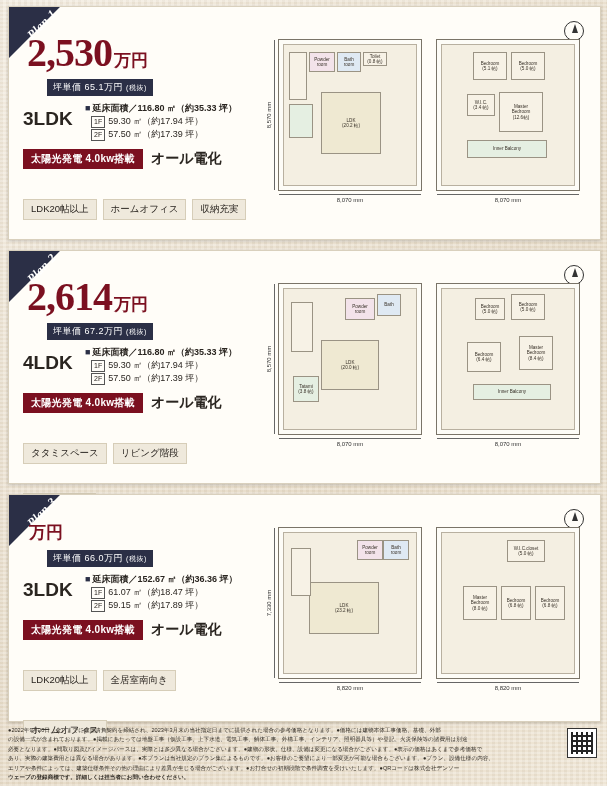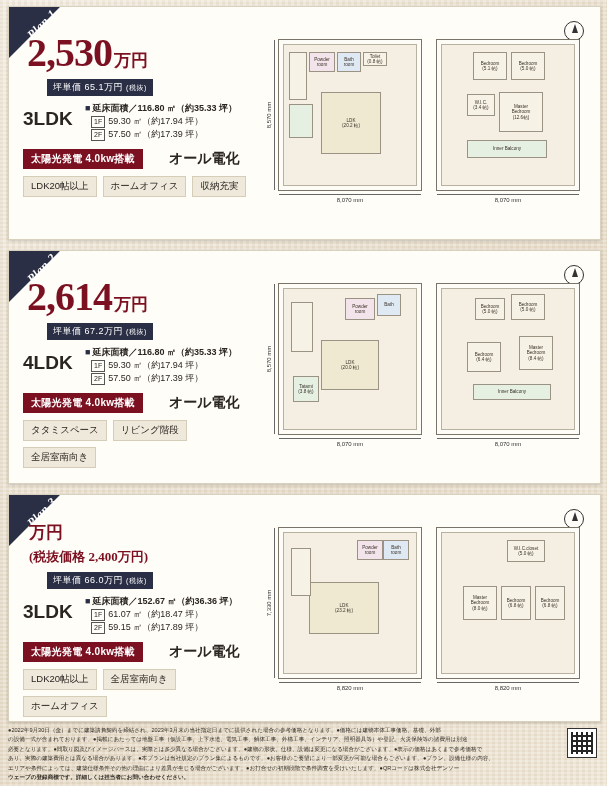--- a/index.html
+++ b/index.html
@@ -66,30 +66,30 @@
   .ldk-row{display:flex;align-items:flex-start;margin-top:6px;}
   .ldk{
     font-family:Liberation Sans, sans-serif;
     font-size:19px;font-weight:bold;color:#2a2520;width:62px;padding-top:6px;
   }
   .areas{flex:1;font-size:9px;line-height:1.45;}
   .areas .main{font-weight:bold;}
   .areas .main:before{content:"■";color:#2b2f46;margin-right:2px;}
   .areas .sub{padding-left:6px;}
   .areas .sub span.box{display:inline-block;border:1px solid #555;font-size:7px;padding:0 2px;margin-right:3px;}
-  .tagline{display:flex;align-items:center;margin-top:8px;gap:26px;}
+  .tagline{display:flex;align-items:center;margin-top:8px;gap:8px;}
   .tag-red{
     background:#7b1020;color:#fff;font-size:10px;font-weight:bold;
     padding:3px 8px;letter-spacing:.3px;
   }
   .tag-plain{font-size:14px;font-weight:bold;}
   .chips{display:flex;gap:6px;margin-top:7px;flex-wrap:wrap;}
   .chip{
     background:#efe9dc;border:1px solid #d6cdb8;font-size:9.5px;
-    padding:3px 7px;color:#2a2520;
+    padding:3px 7px;color:#2a2520;margin-top:23px;
   }
 
   
   .fp{position:absolute;right:10px;top:10px;width:330px;height:205px;}
   .compass{
     position:absolute;right:6px;top:4px;width:18px;height:18px;border:1px solid #333;border-radius:50%;
   }
   .compass:after{
     content:"";position:absolute;left:7px;top:2px;width:0;height:0;
     border-left:3px solid transparent;border-right:3px solid transparent;border-bottom:9px solid #333;
@@ -288,21 +288,20 @@
 
 <div class="plan" id="plan3">
   <div class="ribbon">
     <div class="tri"></div>
     <div class="txt">Plan 3</div>
   </div>
   <div class="left">
     <div class="price-row">
       <span class="price-unit">万円</span>
     </div>
-    <div class="price-sub">(税抜価格 2,400万円)</div>
     <div class="tsubo">
       <span>坪単価</span>
       <span>66.0万円</span>
       <span class="small">(税抜)</span>
     </div>
     <div class="ldk-row">
       <div class="ldk">3LDK</div>
       <div class="areas">
         <div class="main">延床面積／152.67 ㎡（約36.36 坪）</div>
         <div class="sub"><span class="box">1F</span><span>61.07 ㎡（約18.47 坪）</span></div>

